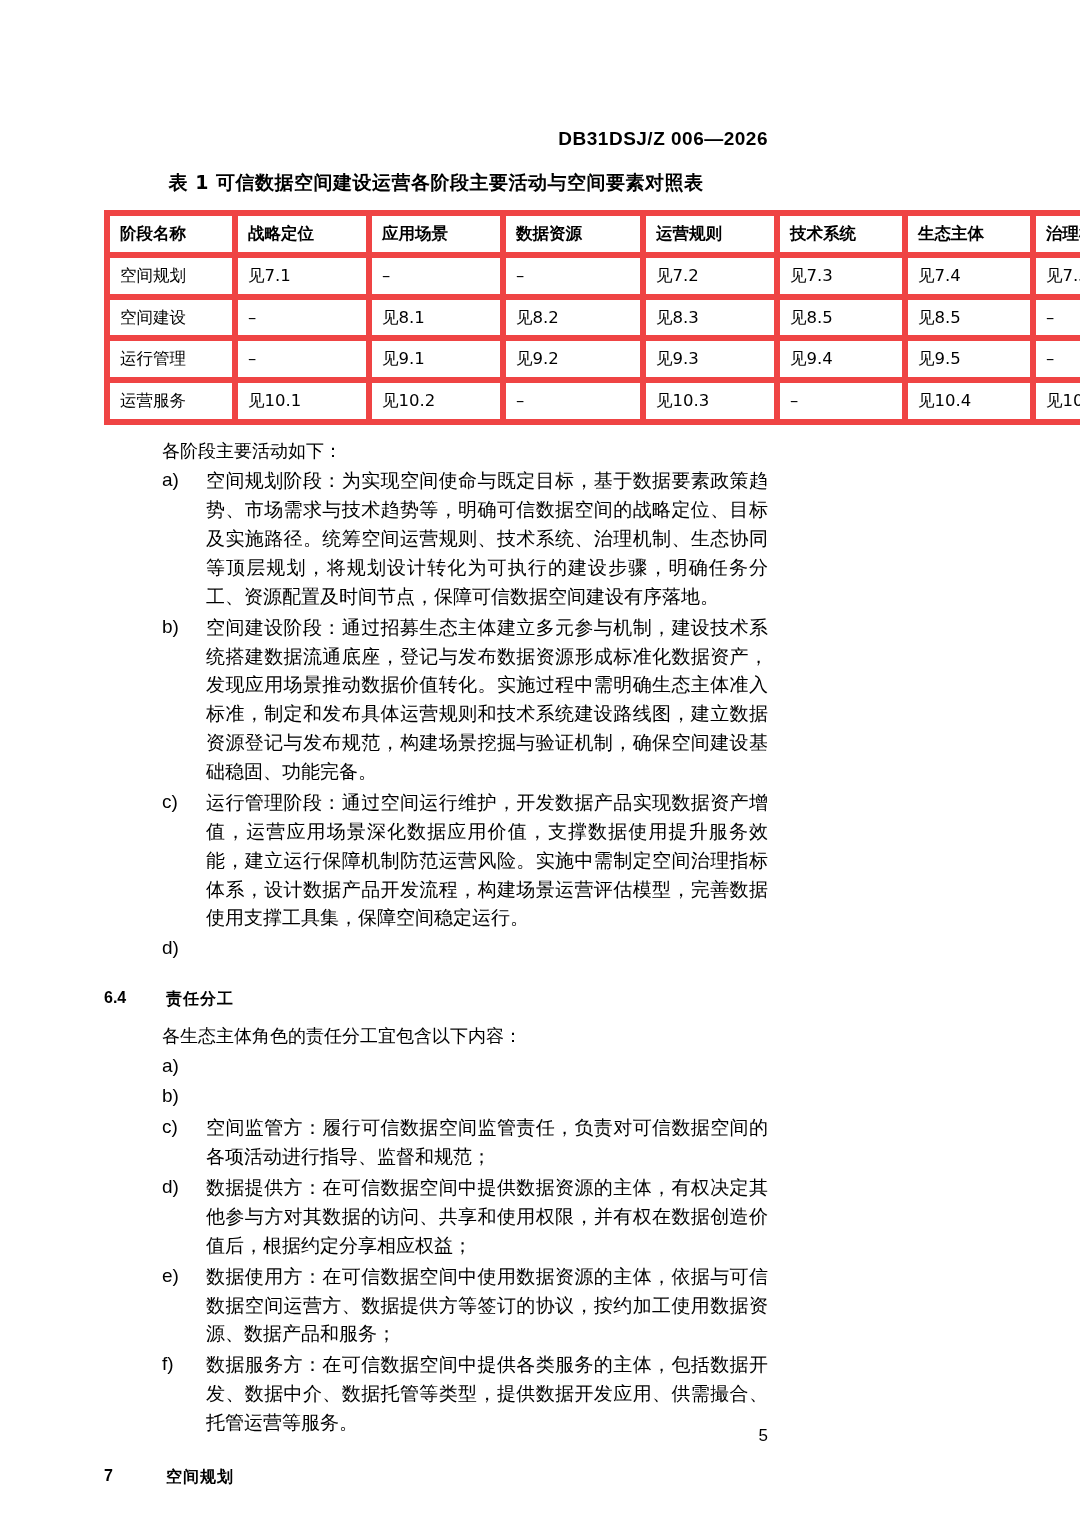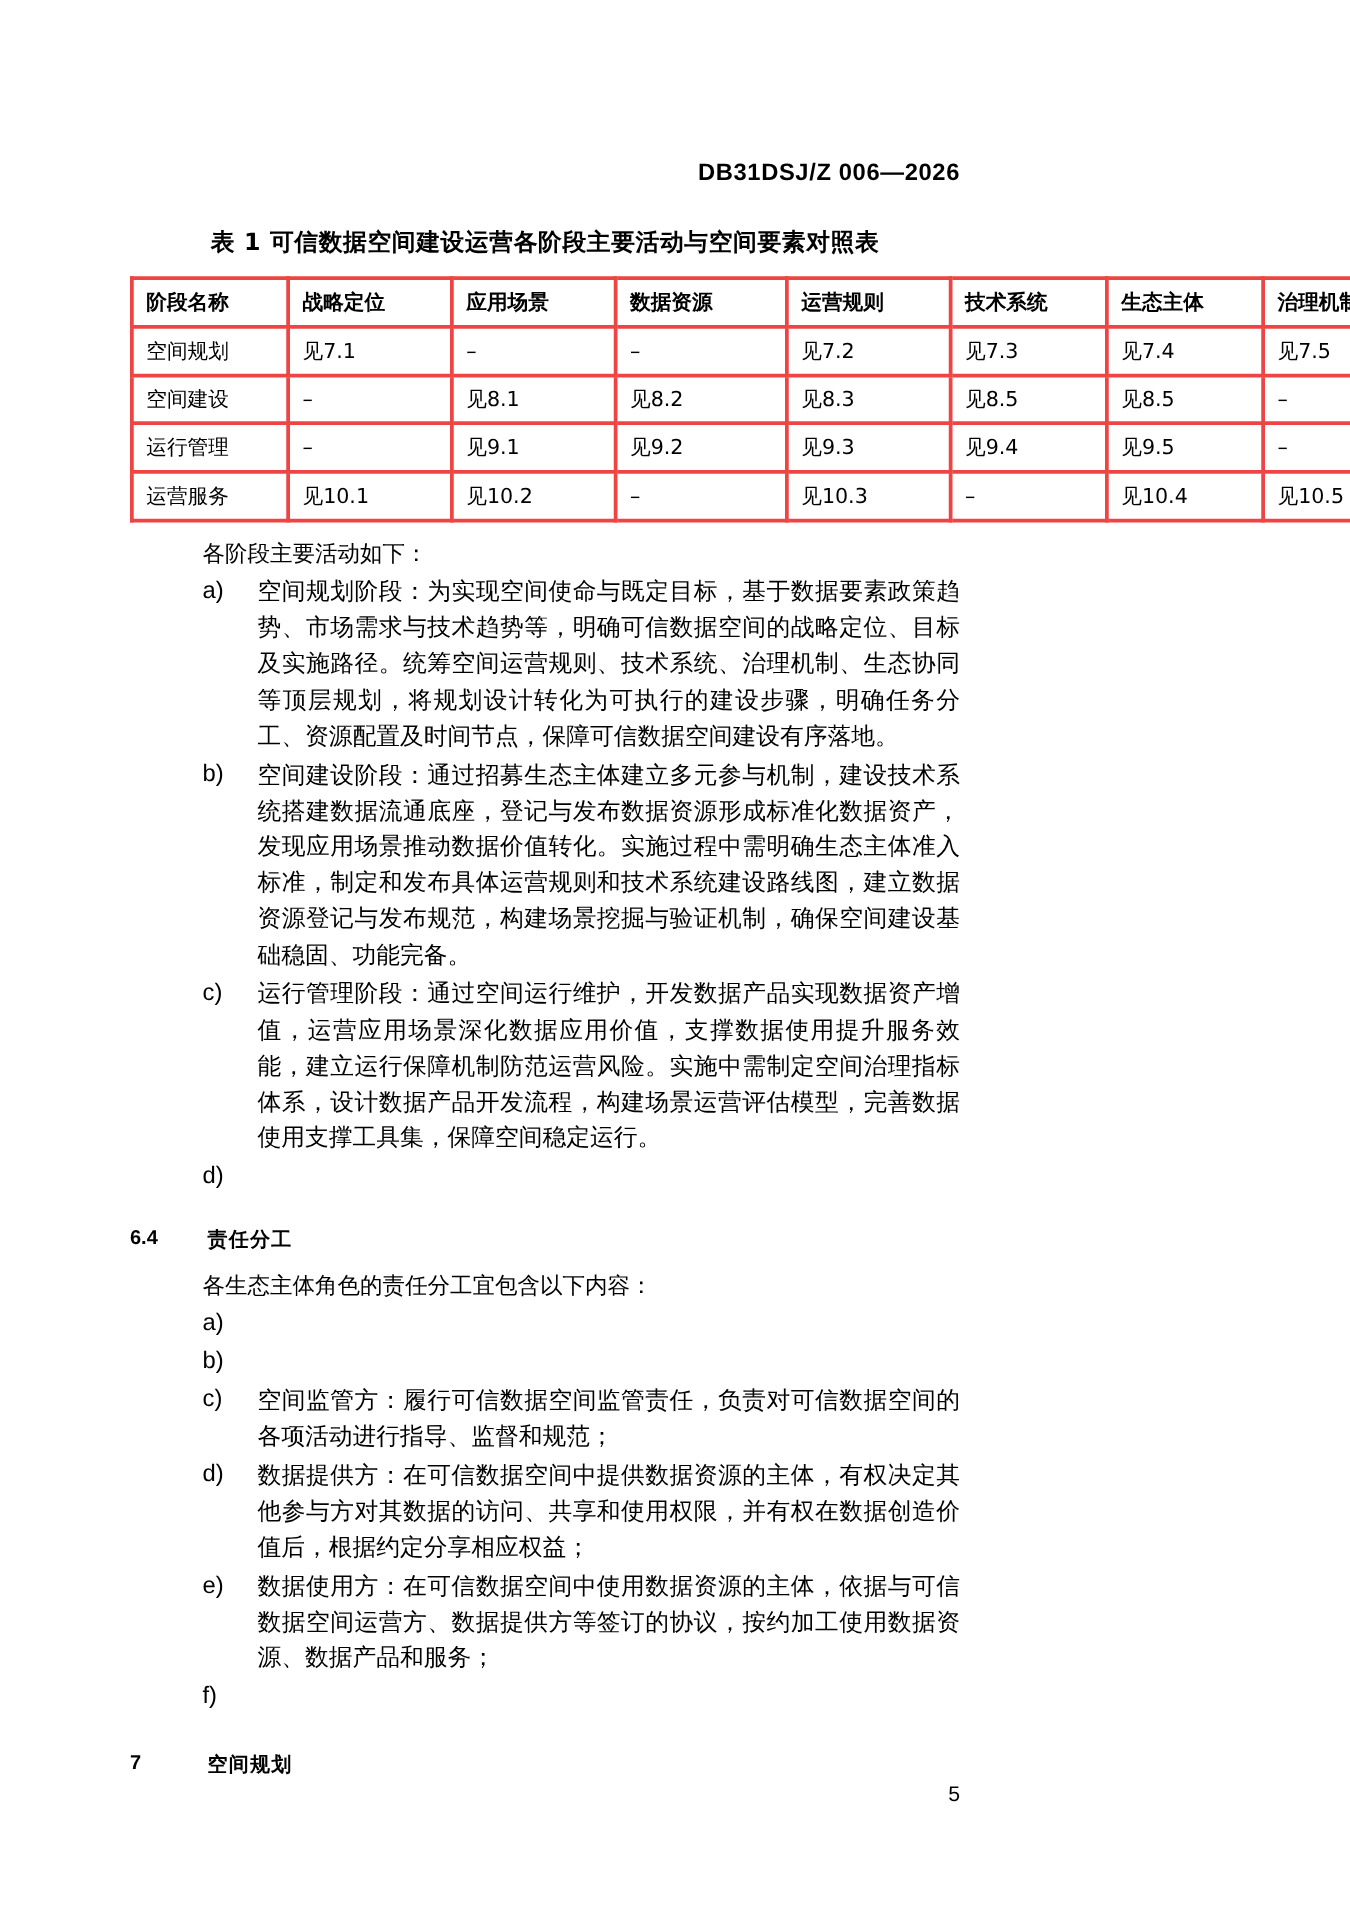--- a/index.html
+++ b/index.html
@@ -27,38 +27,38 @@
     right: 104px;
     font-family: "Liberation Sans", sans-serif;
     font-size: 19px;
     font-weight: bold;
     letter-spacing: 0.5px;
   }
   .content {
     position: absolute;
     left: 104px;
     right: 104px;
-    top: 181px;
+    top: 170px;
   }
   .table-caption {
     text-align: center;
     font-size: 19px;
     font-weight: bold;
     font-family: "DejaVu Sans", sans-serif;
     margin: 0 0 14px 0;
     letter-spacing: 0.5px;
   }
   table.main-table {
     border-collapse: collapse;
     margin: 0 auto;
     width: 812px;
     table-layout: fixed;
   }
   table.main-table th, table.main-table td {
-    border: 3px solid #ef4444;
+    border: 6px solid #ef4444;
     font-size: 16.5px;
     font-family: "DejaVu Sans", sans-serif;
     padding: 8px 8px 8px 10px;
     text-align: left;
     vertical-align: middle;
     line-height: 1.2;
   }
   table.main-table th {
     font-weight: bold;
   }
@@ -242,20 +242,21 @@
       <li class="list-item">
         <span class="marker">d)</span>
         <span class="item-text">数据提供方：在可信数据空间中提供数据资源的主体，有权决定其他参与方对其数据的访问、共享和使用权限，并有权在数据创造价值后，根据约定分享相应权益；</span>
       </li>
       <li class="list-item">
         <span class="marker">e)</span>
         <span class="item-text">数据使用方：在可信数据空间中使用数据资源的主体，依据与可信数据空间运营方、数据提供方等签订的协议，按约加工使用数据资源、数据产品和服务；</span>
       </li>
       <li class="list-item">
         <span class="marker">f)</span>
+        <span class="item-text">数据服务方：在可信数据空间中提供各类服务的主体，包括数据开发、数据中介、数据托管等类型，提供数据开发应用、供需撮合、托管运营等服务。</span>
       </li>
     </ul>
 
     <div class="section-head level1">
       <span class="section-num">7</span>
       <span class="section-title">空间规划</span>
     </div>
 
   </div>
 

